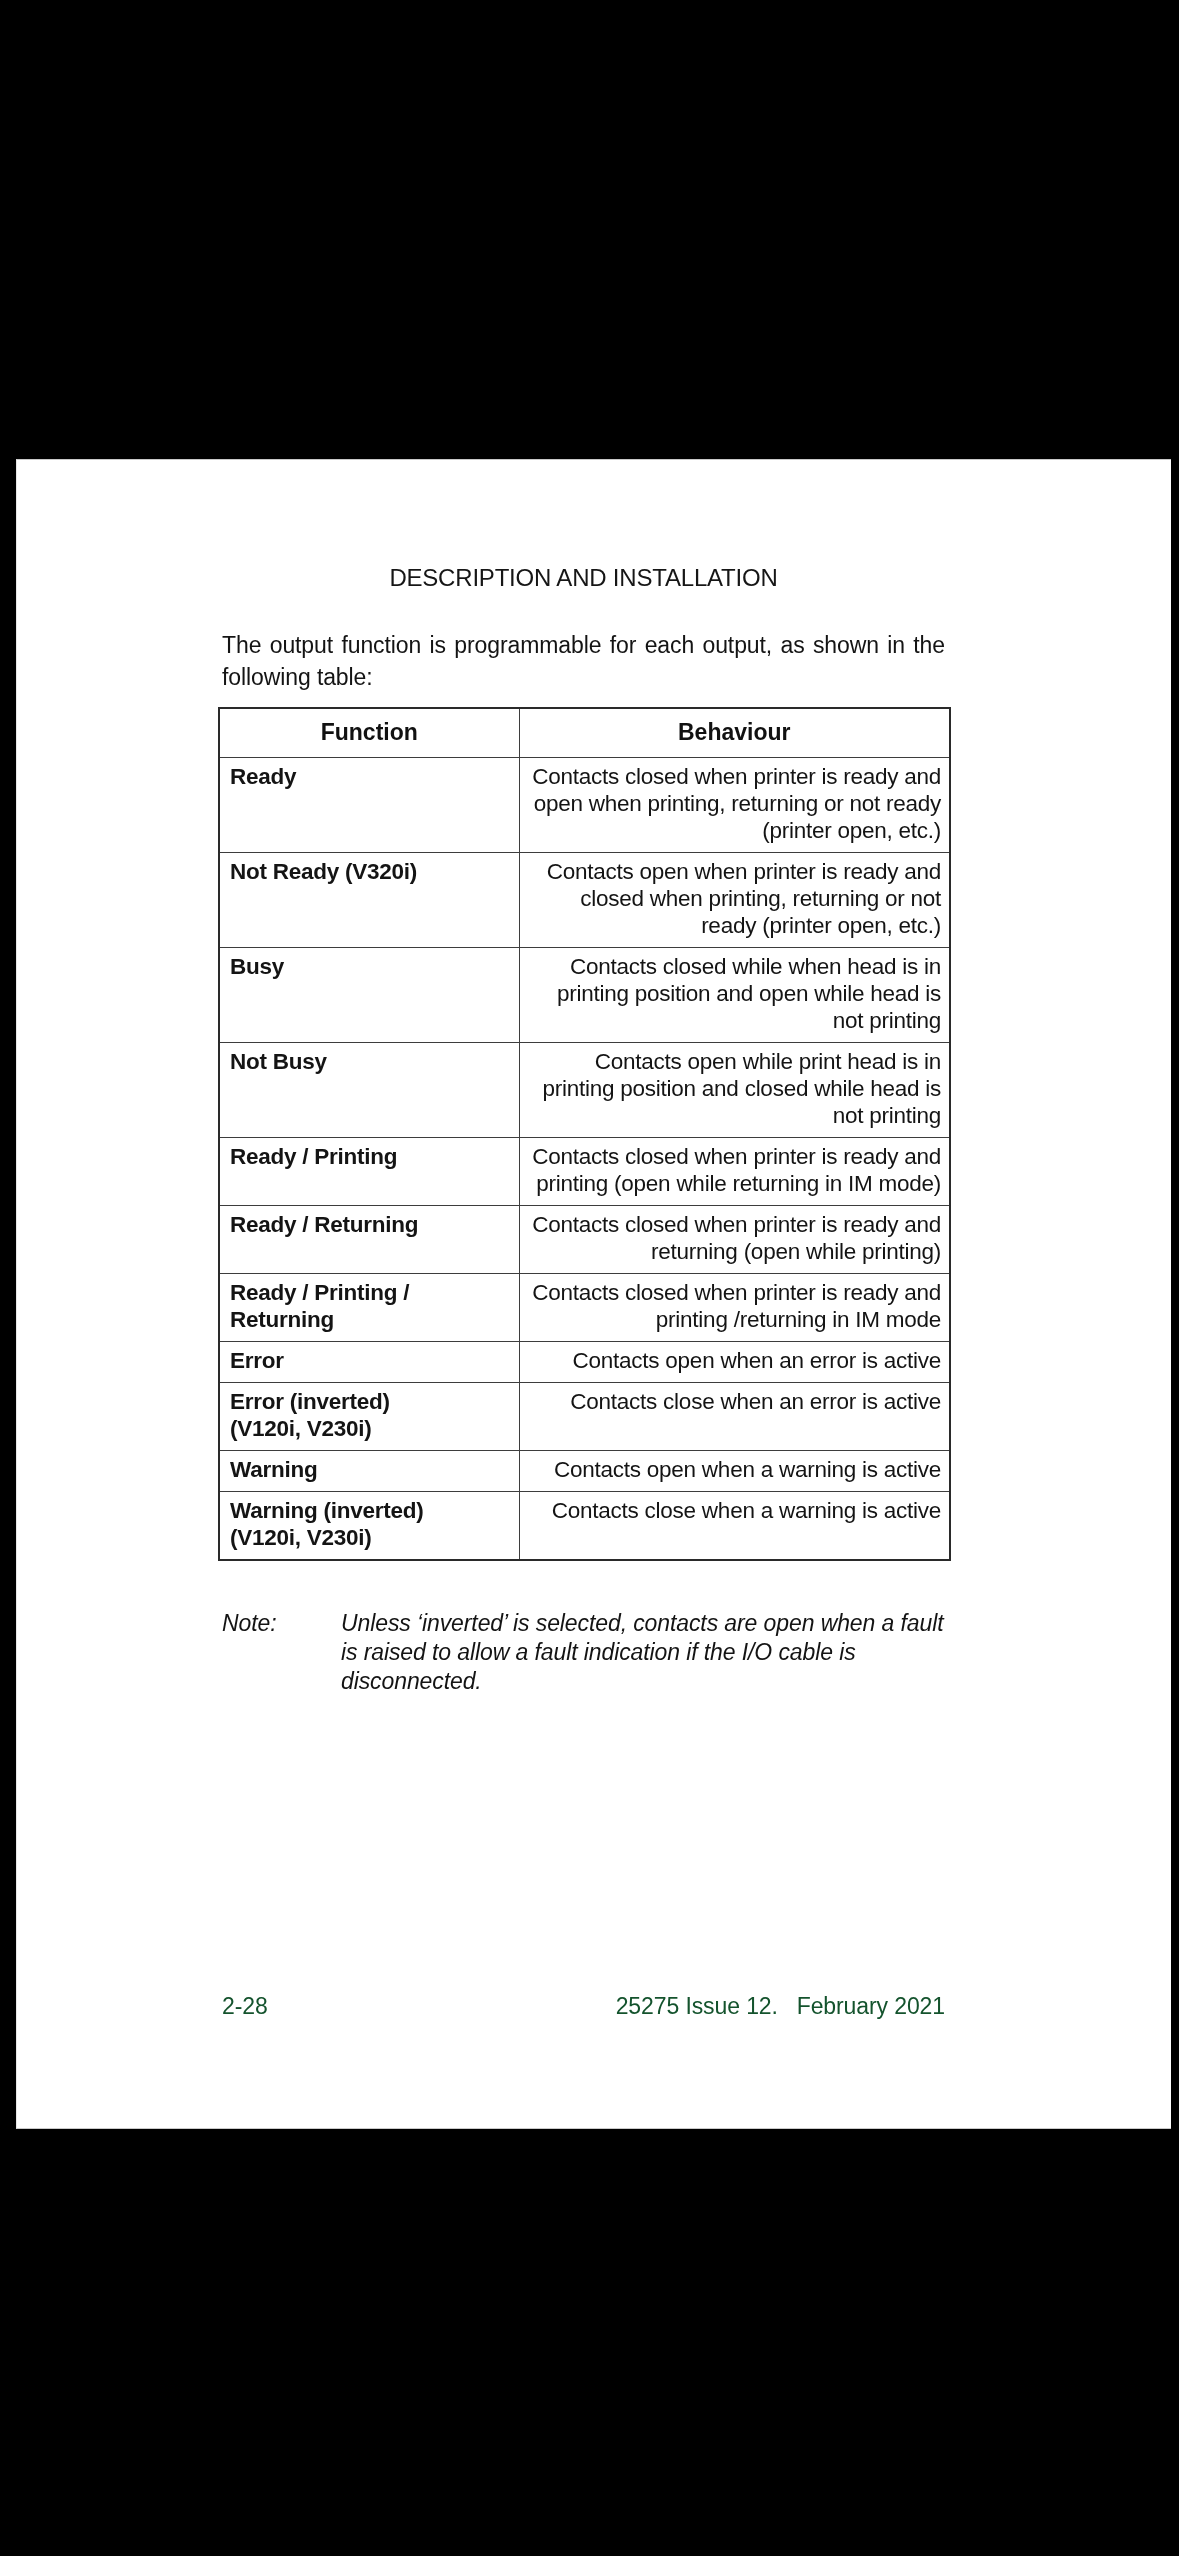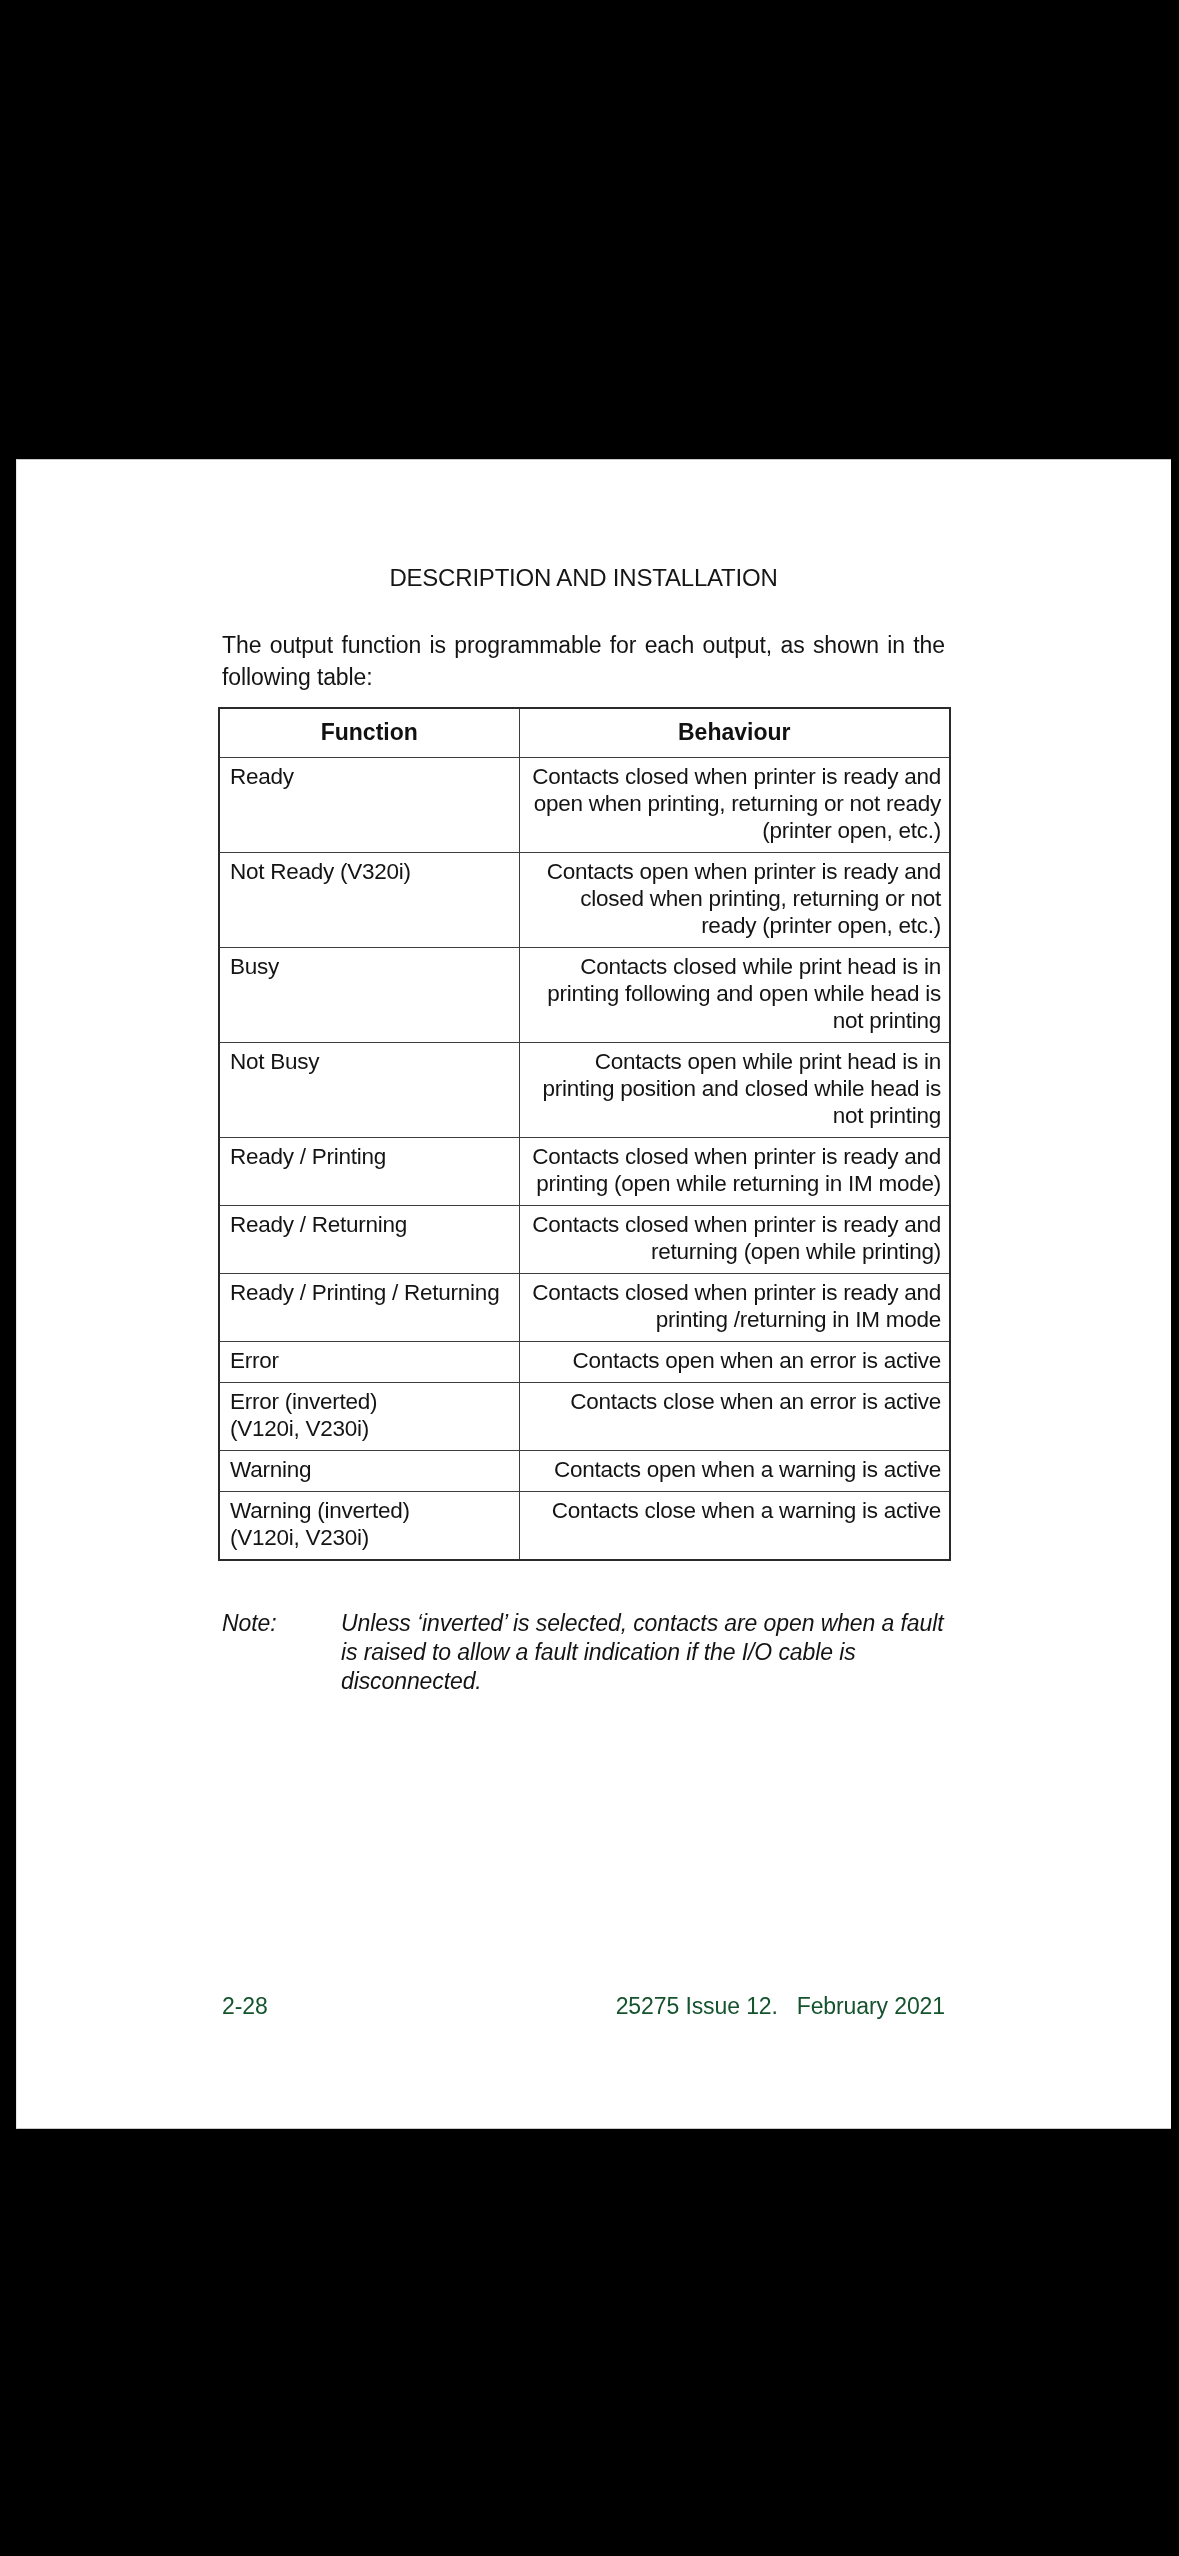--- a/index.html
+++ b/index.html
@@ -68,21 +68,21 @@
   }
   .func-table td {
     border: 1.5px solid #3d3d3d;
     font-size: 22.5px;
     line-height: 27px;
     letter-spacing: -0.25px;
     vertical-align: top;
     padding: 5px 4px 8px 10px;
     color: #141414;
   }
-  .func-table td.cell-function { white-space: pre-line; }
+  .func-table td.cell-function { white-space: pre-line; font-weight: bold; }
   .func-table td.cell-behaviour { padding-left: 12px; padding-right: 8px; text-align: right; }
   .note {
     position: absolute;
     top: 1141px;
     left: 197px;
     width: 733px;
     display: flex;
     font-style: italic;
     font-size: 23px;
     line-height: 29px;
@@ -133,21 +133,21 @@
         <tr>
           <td class="cell-function">Ready</td>
           <td class="cell-behaviour">Contacts closed when printer is ready and open when printing, returning or not ready (printer open, etc.)</td>
         </tr>
         <tr>
           <td class="cell-function">Not Ready (V320i)</td>
           <td class="cell-behaviour">Contacts open when printer is ready and closed when printing, returning or not ready (printer open, etc.)</td>
         </tr>
         <tr>
           <td class="cell-function">Busy</td>
-          <td class="cell-behaviour">Contacts closed while print head is in printing following and open while head is not printing</td>
+          <td class="cell-behaviour">Contacts closed while when head is in printing position and open while head is not printing</td>
         </tr>
         <tr>
           <td class="cell-function">Not Busy</td>
           <td class="cell-behaviour">Contacts open while print head is in printing position and closed while head is not printing</td>
         </tr>
         <tr>
           <td class="cell-function">Ready / Printing</td>
           <td class="cell-behaviour">Contacts closed when printer is ready and printing (open while returning in IM mode)</td>
         </tr>
         <tr>

